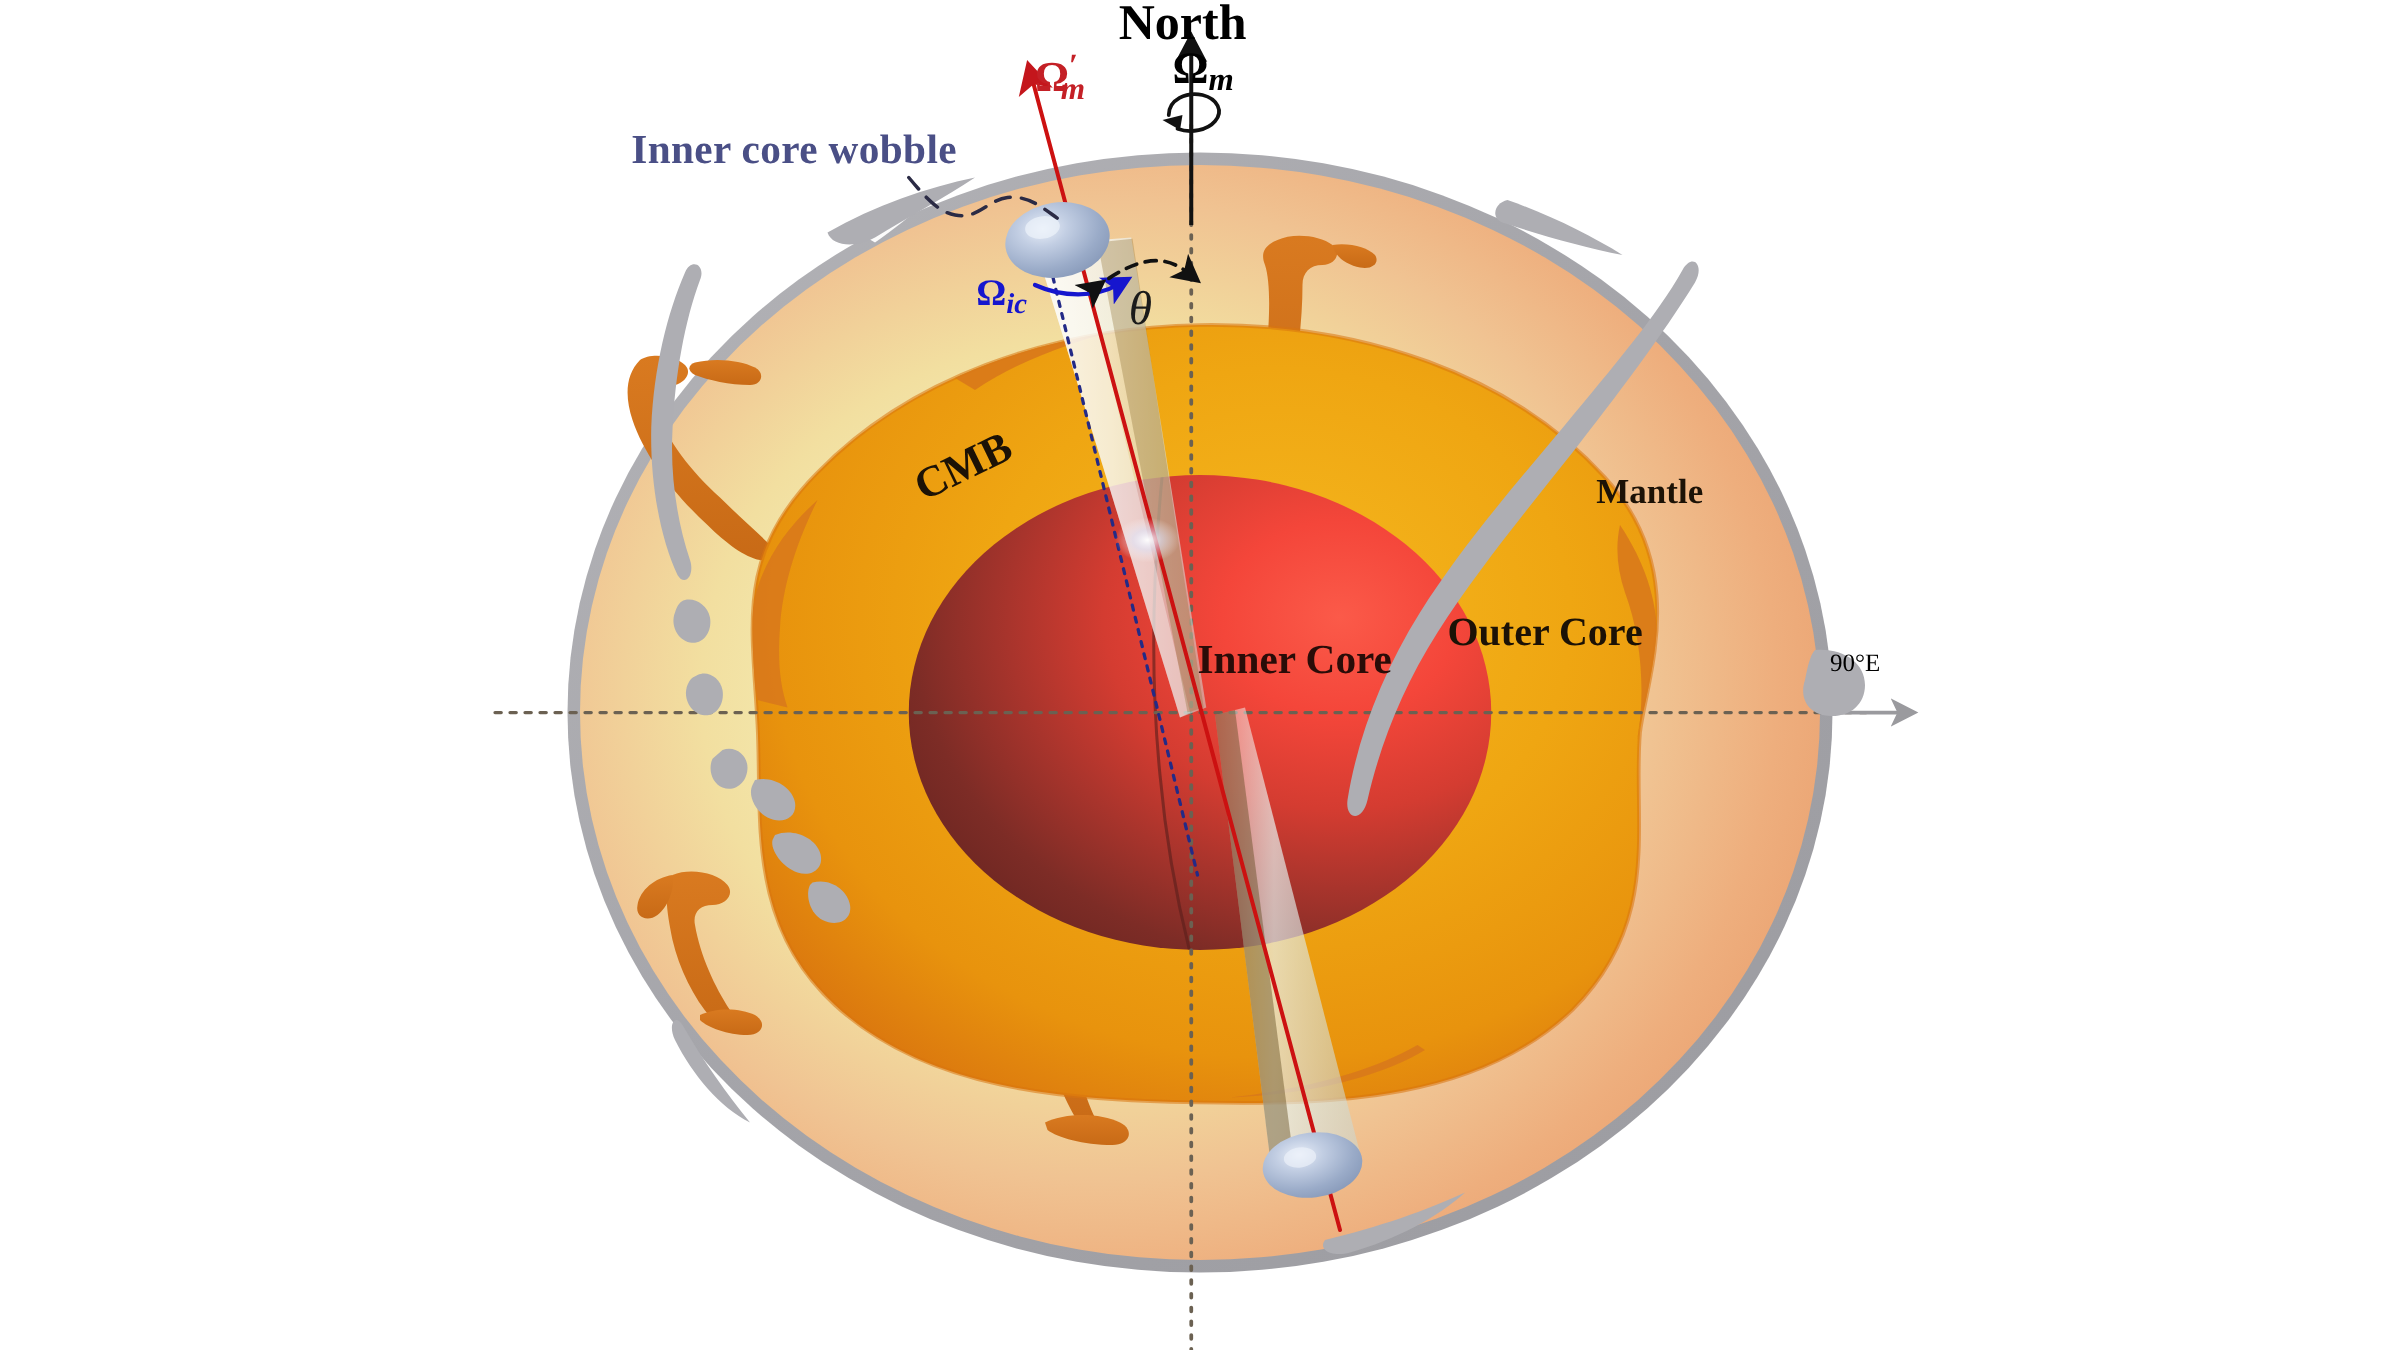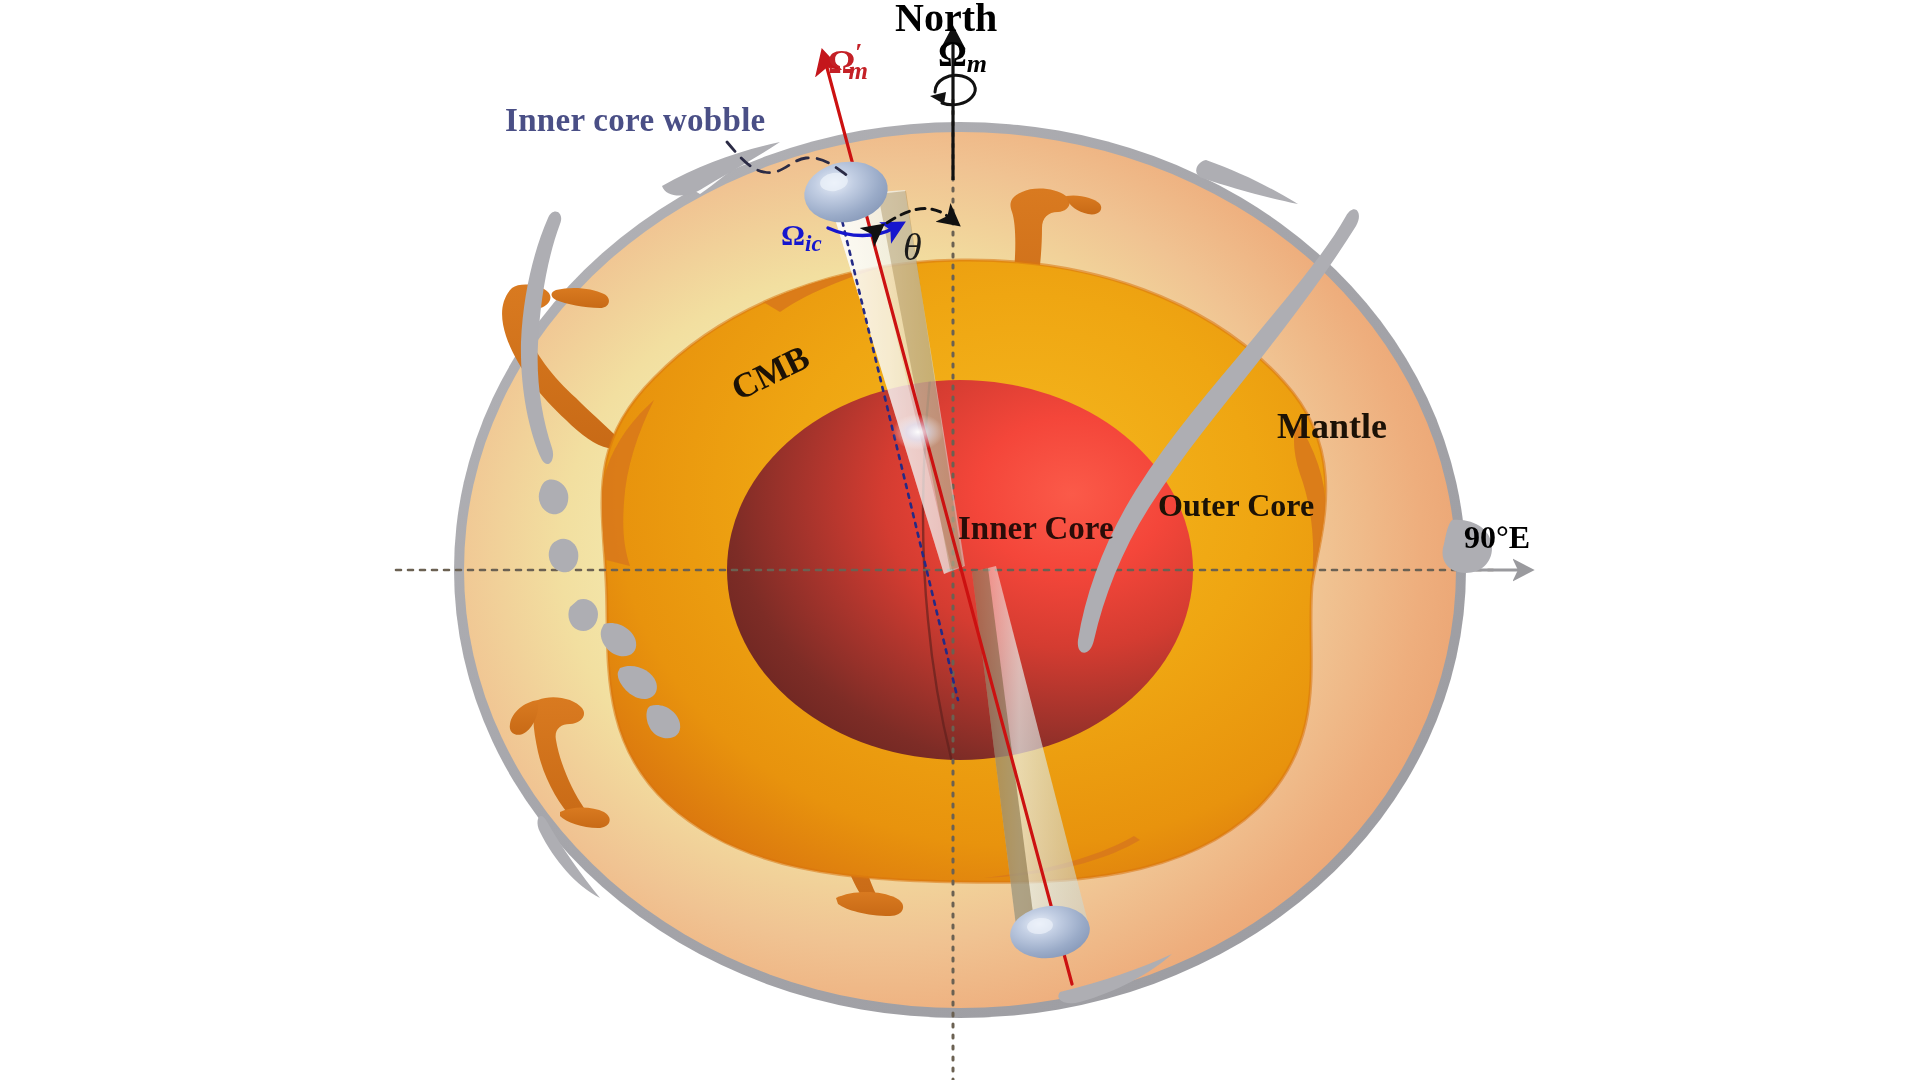--- a/index.html
+++ b/index.html
@@ -109,44 +109,43 @@
     font-weight: bold;
     font-size: 35px;
     color: #1c1206;
     left: 726px;
     top: 375px;
     transform: rotate(-26deg);
     transform-origin: left top;
   }
   .lbl-mantle {
     font-weight: bold;
-    font-size: 36px;
+    font-size: 28px;
     color: #1c1206;
     left: 1277px;
     top: 380px;
-    margin-top: 28px;
   }
   .lbl-outercore {
     font-weight: bold;
     font-size: 32px;
     color: #1c1206;
     left: 1158px;
     top: 462px;
     margin-top: 27px;
   }
   .lbl-innercore {
     font-weight: bold;
     font-size: 33px;
     color: #2a0c08;
     left: 958px;
     top: 512px;
   }
   .lbl-90e {
-    font-weight: bold;
-    font-size: 32px;
+    font-weight: normal;
+    font-size: 20px;
     color: #000000;
     left: 1464px;
     top: 521px;
   }
 </style>
 </head>
 <body>
 
 <div id="stage">
 

